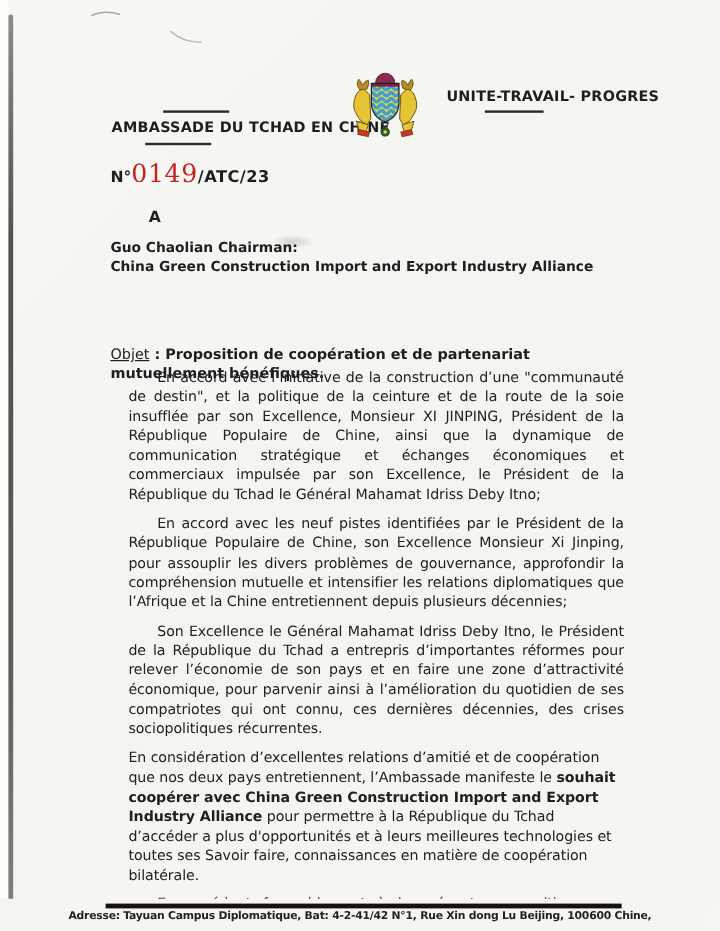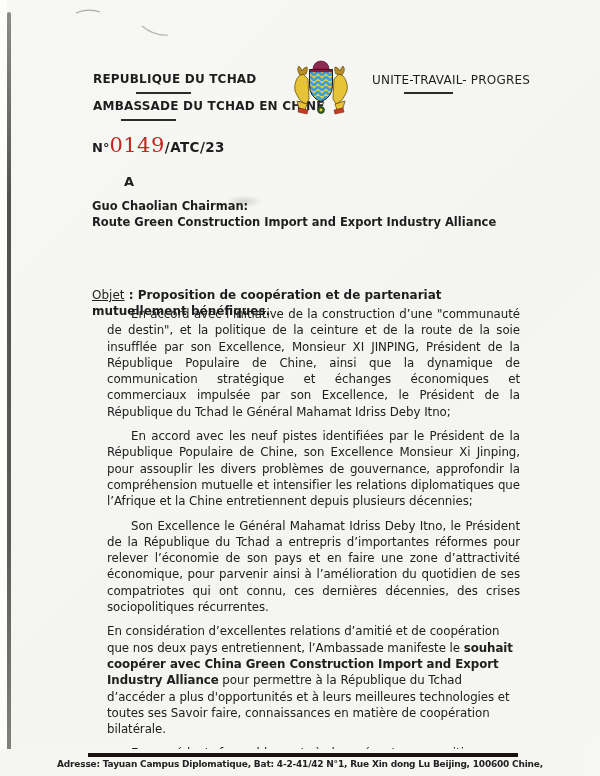--- a/index.html
+++ b/index.html
@@ -29,21 +29,21 @@
     filter: blur(1px);
   }
   
   .hdr-org1 { position:absolute; left:93px; top:72px;  font-size:12px; font-weight:bold; letter-spacing:0.2px; }
   .hdr-org2 { position:absolute; left:93px; top:99px;  font-size:12px; font-weight:bold; letter-spacing:0.2px; }
   .rule { position:absolute; height:1.7px; background:#2b2b2d; }
   .rule-org1  { left:136px; top:92px;  width:55px; }
   .rule-org2  { left:121px; top:119px; width:55px; }
   .rule-motto { left:404px; top:92px;  width:49px; }
   .emblem { position:absolute; left:287px; top:60px; width:68px; height:60px; }
-  .hdr-motto { position:absolute; left:372px; top:73px; font-size:12px; font-weight:normal; letter-spacing:0.2px; }
+  .hdr-motto { position:absolute; left:372px; top:73px; font-size:12px; font-weight:bold; letter-spacing:0.2px; }
   
   .refline { position:absolute; left:92px; top:133px; display:flex; align-items:baseline; }
   .ref-prefix { font-size:13px; font-weight:bold; }
   .ref-number {
     font-family:"DejaVu Serif","Liberation Serif",serif;
     font-size:21px; font-weight:400; letter-spacing:0.5px; color:#c5241f;
   }
   .ref-suffix { font-size:13.5px; font-weight:bold; letter-spacing:0.4px; }
   .dateline { position:absolute; left:373px; top:142px; font-size:12.5px; font-weight:bold; }
   
@@ -77,21 +77,20 @@
 <div class="page">
 
   <div class="edge-white"></div>
   <div class="edge-strip"></div>
   <svg class="pencil-marks" width="130" height="36" viewBox="0 0 130 36">
     <path d="M6,7 q11,-5 24,-1" stroke="#9b9b96" stroke-width="1.3" fill="none" opacity="0.85"></path>
     <path d="M72,20 q12,10 26,9" stroke="#a3a39e" stroke-width="1.2" fill="none" opacity="0.8"></path>
   </svg>
   <div class="smudge"></div>
 
-  <div class="hdr-org1">REPUBLIQUE DU TCHAD</div>
   <div class="rule rule-org1"></div>
   <div class="hdr-org2">AMBASSADE DU TCHAD EN CHINE</div>
   <div class="rule rule-org2"></div>
 
   <div class="emblem">
     <svg width="68" height="60" viewBox="0 0 68 60">
       <defs>
         <clipPath id="shieldClip">
           <path d="M22.5,9.5 h23 v15.5 q0,12.5 -11.5,16.5 q-11.5,-4 -11.5,-16.5 z"></path>
         </clipPath>
@@ -136,21 +135,21 @@
 
   <div class="refline">
     <span class="ref-prefix">N°</span>
     <span class="ref-number">0149</span>
     <span class="ref-suffix">/ATC/23</span>
   </div>
 
   <div class="salutation">A</div>
   <div class="addressee">
     <div>Guo Chaolian Chairman:</div>
-    <div>Route Green Construction Import and Export Industry Alliance</div>
+    <div>China Green Construction Import and Export Industry Alliance</div>
   </div>
 
   <div class="subject">
     <span class="subject-label">Objet</span><span> : </span><span>Proposition de coopération et de partenariat mutuellement bénéfiques.</span>
   </div>
 
   <div class="body-text">
     <p>En accord avec l’initiative de la construction d’une "communauté de destin", et la politique de la ceinture et de la route de la soie insufflée par son Excellence, Monsieur XI JINPING, Président de la République Populaire de Chine, ainsi que la dynamique de communication stratégique et échanges économiques et commerciaux impulsée par son Excellence, le Président de la République du Tchad le Général Mahamat Idriss Deby Itno;</p>
     <p>En accord avec les neuf pistes identifiées par le Président de la République Populaire de Chine, son Excellence Monsieur Xi Jinping, pour assouplir les divers problèmes de gouvernance, approfondir la compréhension mutuelle et intensifier les relations diplomatiques que l’Afrique et la Chine entretiennent depuis plusieurs décennies;</p>
     <p>Son Excellence le Général Mahamat Idriss Deby Itno, le Président de la République du Tchad a entrepris d’importantes réformes pour relever l’économie de son pays et en faire une zone d’attractivité économique, pour parvenir ainsi à l’amélioration du quotidien de ses compatriotes qui ont connu, ces dernières décennies, des crises sociopolitiques récurrentes.</p>

